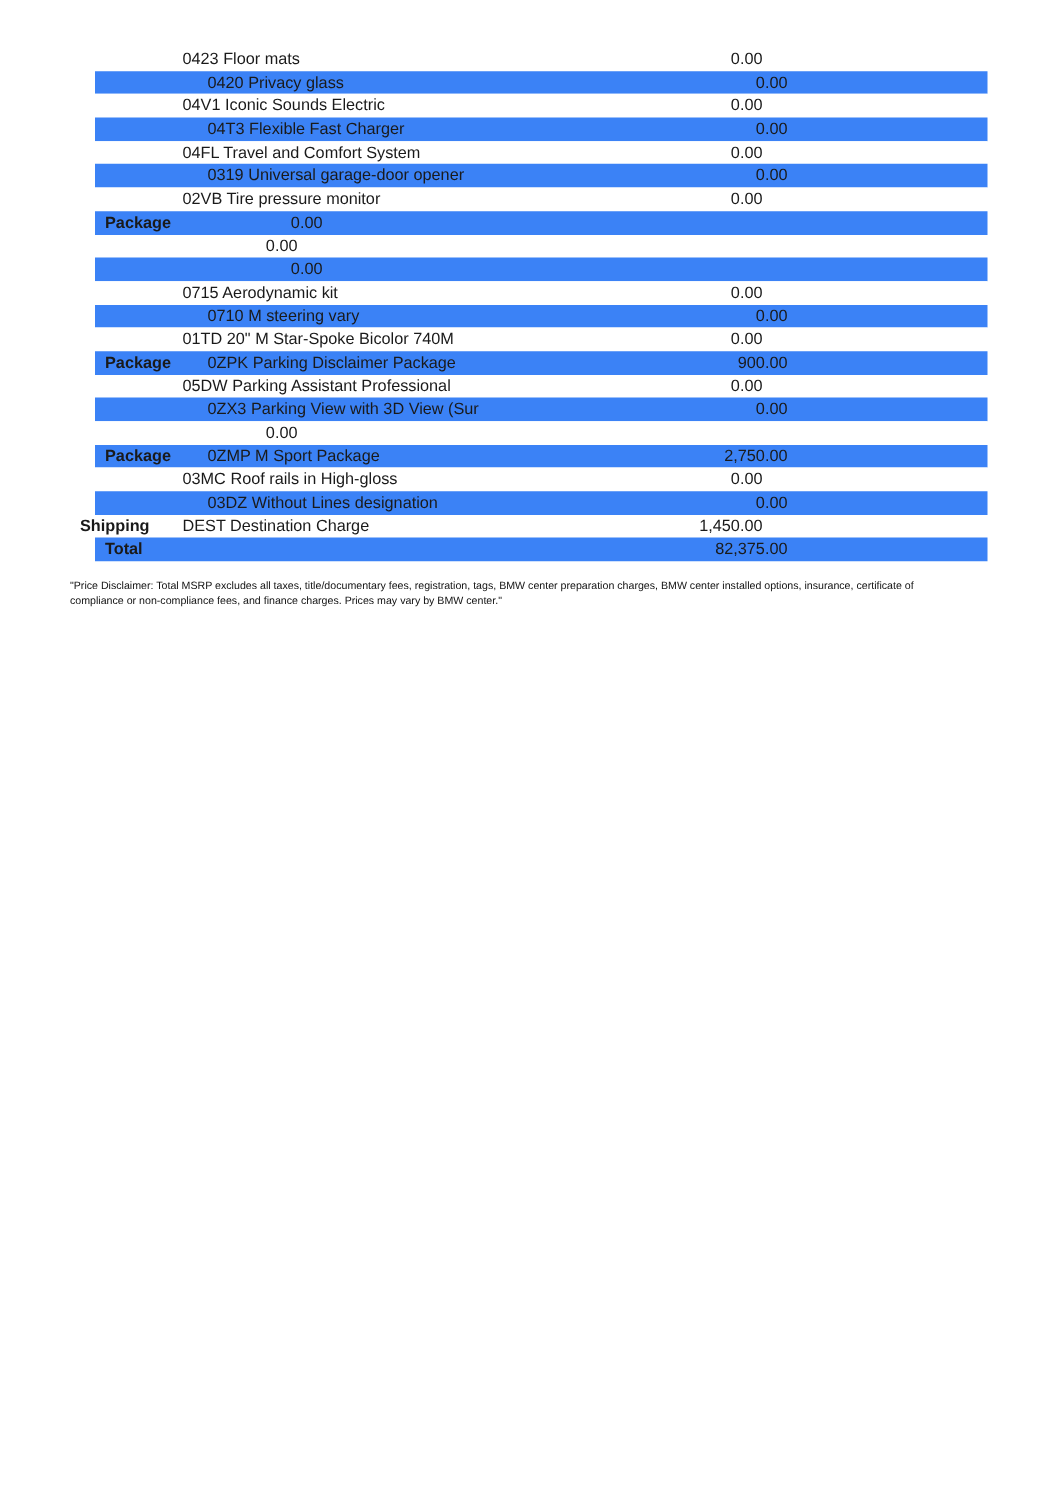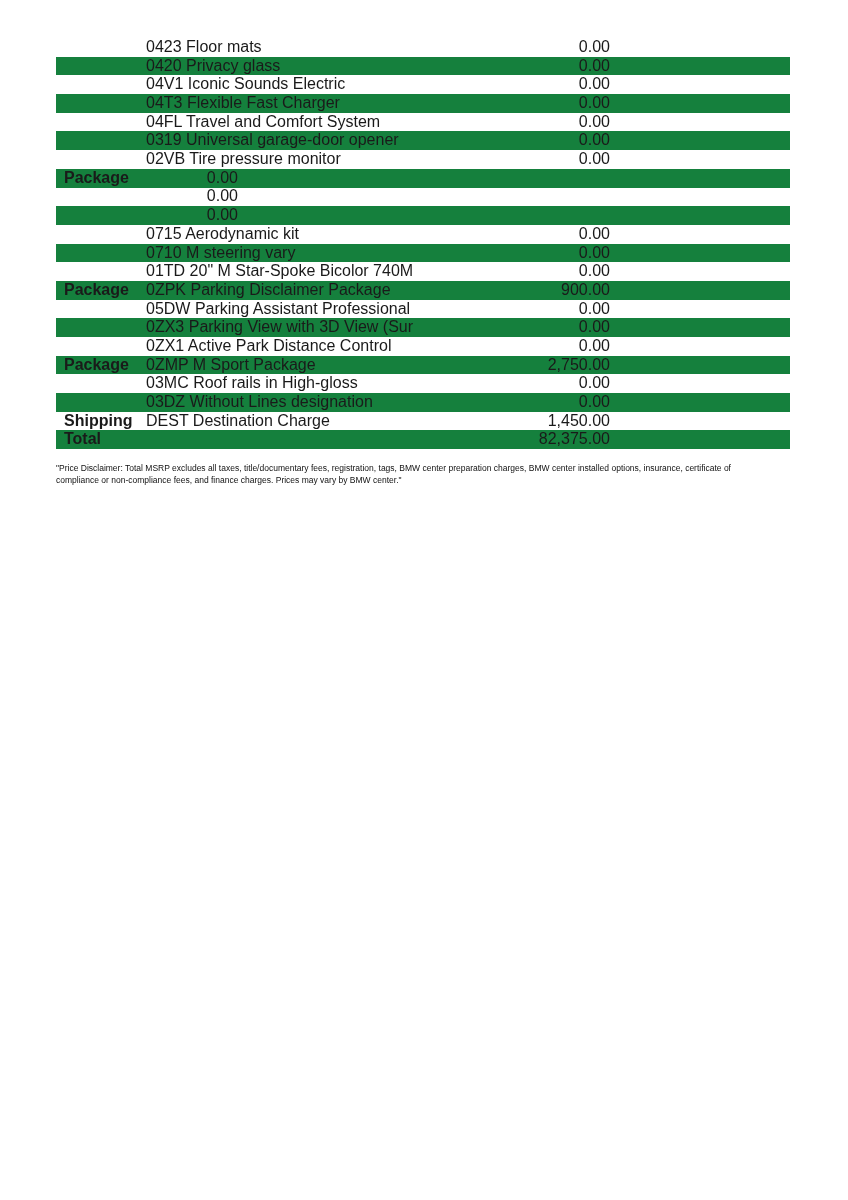--- a/index.html
+++ b/index.html
@@ -22,29 +22,30 @@
     background: #ffffff;
   }
   .options-table {
     position: absolute;
     left: 56px;
     top: 38px;
     width: 734px;
   }
   .row {
     display: flex;
-    align-items: flex-end;
+    align-items: flex-start;
     height: 18.7px;
-    font-size: 16px;
+    font-size: 13px;
     line-height: 18.7px;
     color: #1a1a1a;
     background: #ffffff;
   }
   .row.striped {
-    background: #15803d;
+    background: #3b82f6;
+    margin-left: 20px;
   }
   .cell { white-space: nowrap; overflow: hidden; }
   .cell.cat {
     width: 90px;
     padding-left: 8px;
     box-sizing: border-box;
     flex: 0 0 auto;
     font-weight: bold;
   }
   .cell.desc {
@@ -166,21 +167,20 @@
     <div class="cell filler"></div>
   </div>
       <div class="row striped">
     <div class="cell cat"></div>
     <div class="cell desc"><span>0ZX3</span> <span>Parking View with 3D View (Sur</span></div>
     <div class="cell price">0.00</div>
     <div class="cell filler"></div>
   </div>
       <div class="row">
     <div class="cell cat"></div>
-    <div class="cell desc"><span>0ZX1</span> <span>Active Park Distance Control</span></div>
     <div class="cell price">0.00</div>
     <div class="cell filler"></div>
   </div>
       <div class="row striped">
     <div class="cell cat">Package</div>
     <div class="cell desc"><span>0ZMP</span> <span>M Sport Package</span></div>
     <div class="cell price">2,750.00</div>
     <div class="cell filler"></div>
   </div>
       <div class="row">

